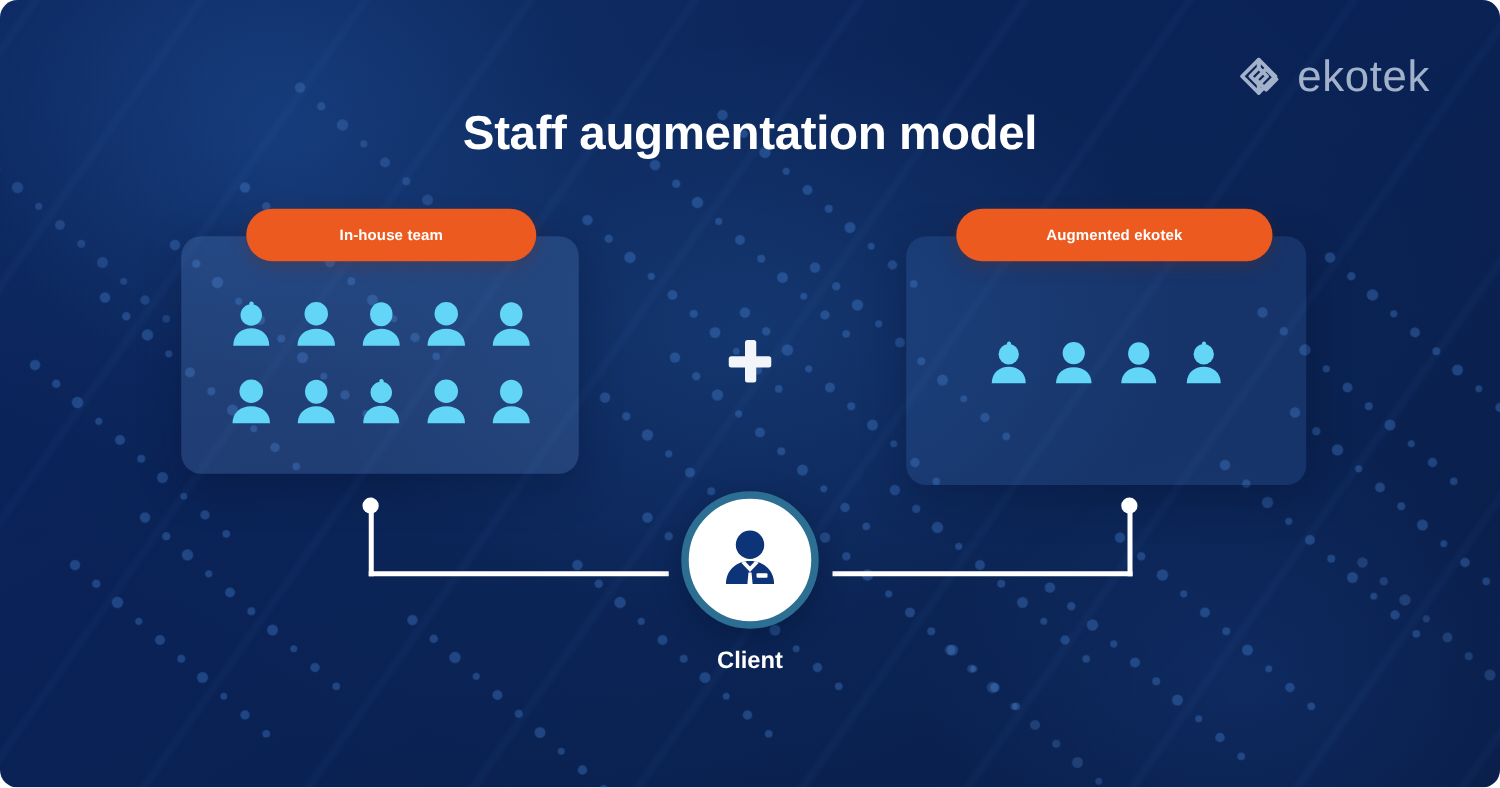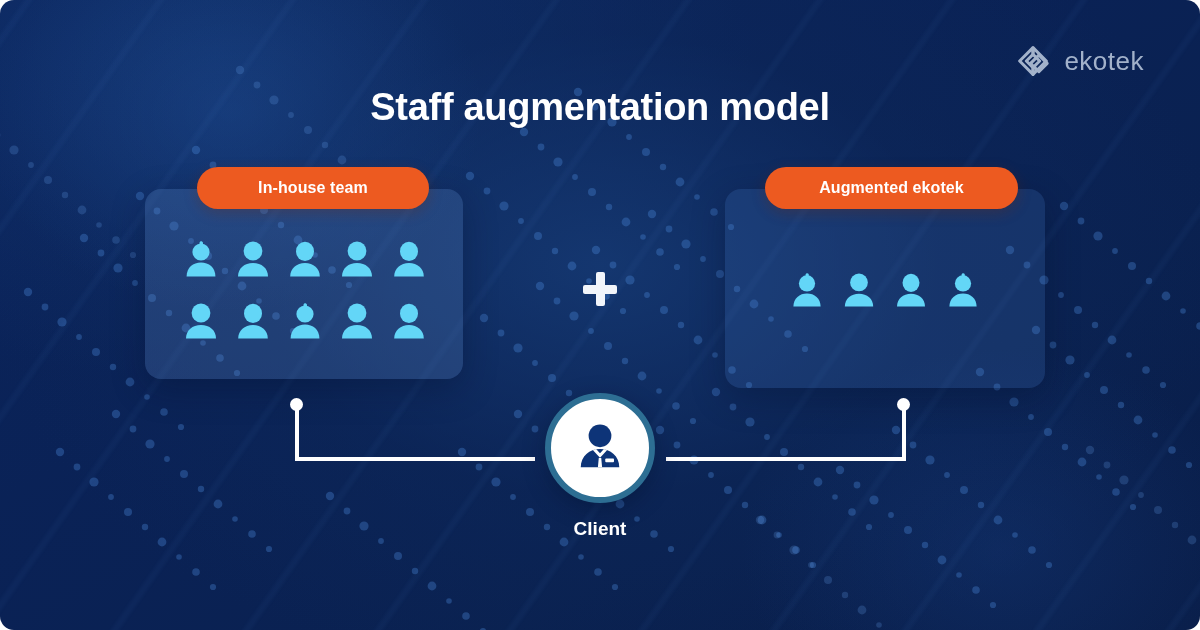--- a/index.html
+++ b/index.html
@@ -67,21 +67,21 @@
     top: 41px;
     right: 56px;
     display: flex;
     align-items: center;
     gap: 11px;
     opacity: 0.80;
   }
   .logo-mark { width: 40px; height: 40px; display: block; }
   .logo-text {
     color: #c9d6e8;
-    font-size: 26px;
+    font-size: 35px;
     letter-spacing: 0.5px;
     font-weight: 400;
     line-height: 1;
   }
 
   
   .title {
     position: absolute;
     top: 86px;
     left: 0; right: 0;
@@ -113,21 +113,21 @@
     background: rgba(70,120,195,0.20);
   }
 
   .badge {
     position: absolute;
     top: 167px;
     height: 42px;
     border-radius: 21px;
     background: #ed5a20;
     color: #ffffff;
-    font-size: 16px;
+    font-size: 12px;
     font-weight: bold;
     display: flex;
     align-items: center;
     justify-content: center;
     letter-spacing: 0.1px;
     box-shadow: 0 4px 14px rgba(120,40,8,0.28);
   }
   #badge-inhouse { left: 197px; width: 232px; }
   #badge-augmented { left: 765px; width: 253px; }
 

